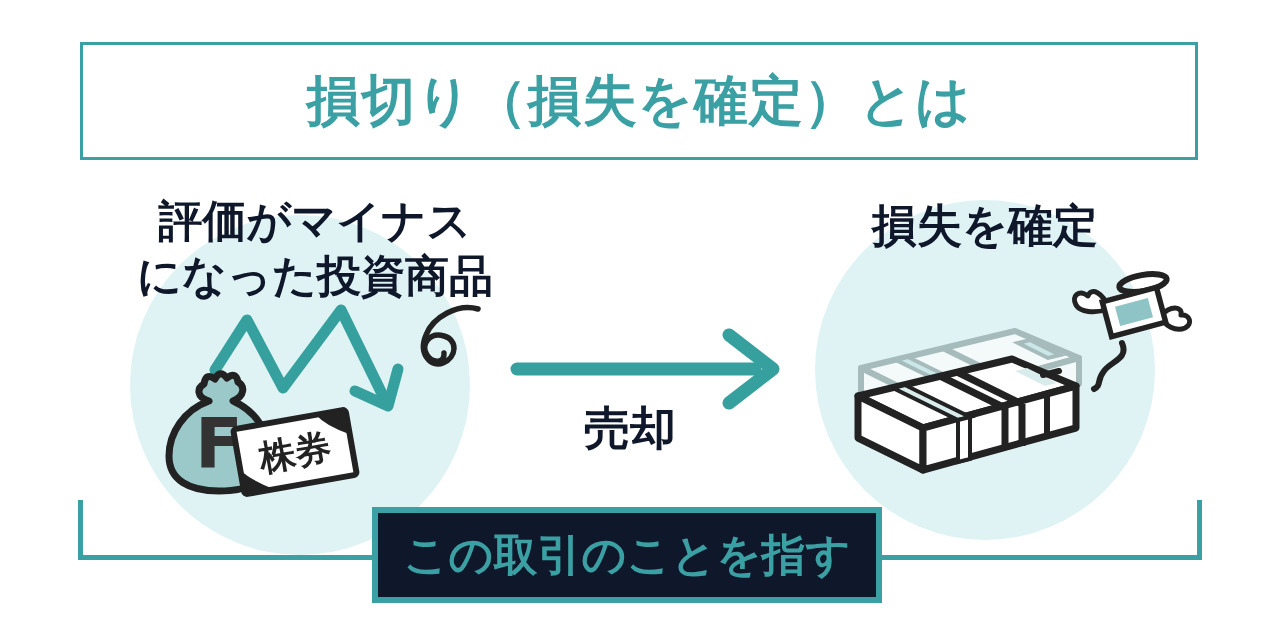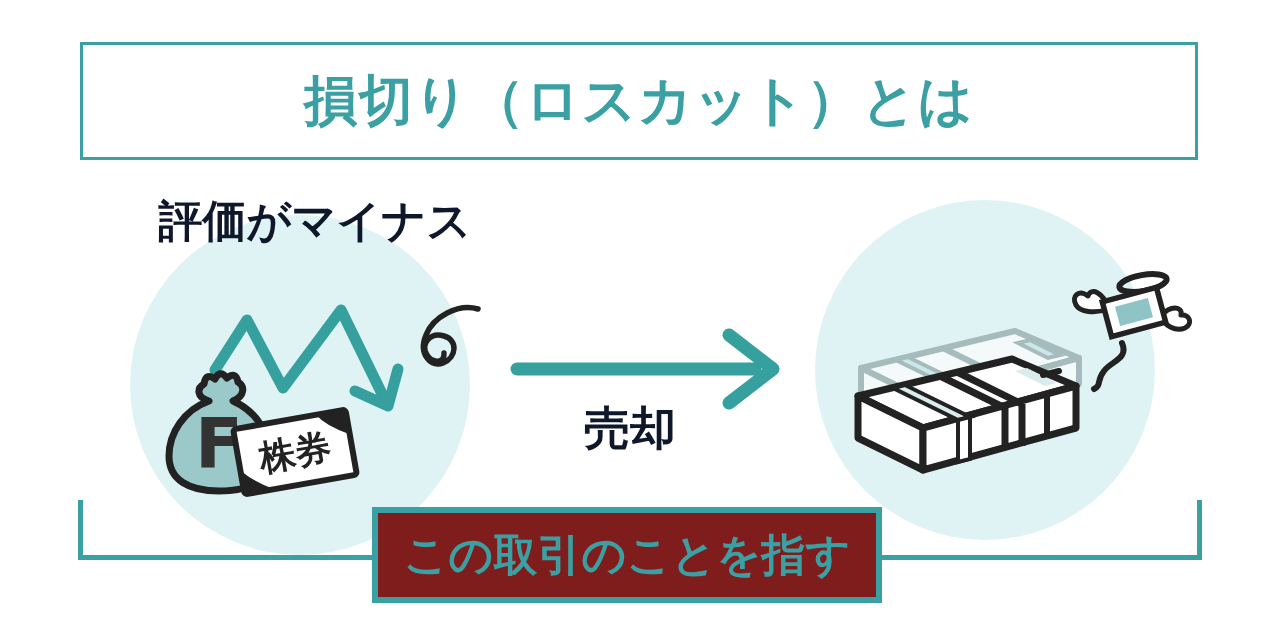--- a/index.html
+++ b/index.html
@@ -28,42 +28,44 @@
   .svg-left{left:130px;top:275px;}
   .svg-arrow{left:505px;top:325px;}
   .svg-right{left:845px;top:268px;}
   .bracket{position:absolute;background:#3BA0A3;z-index:1;}
   .bk-v-left{left:78px;top:500px;width:5px;height:60px;}
   .bk-h-left{left:78px;top:555px;width:296px;height:5px;}
   .bk-h-right{left:880px;top:555px;width:322px;height:5px;}
   .bk-v-right{left:1197px;top:500px;width:5px;height:60px;}
   .bottom-box{
     position:absolute;left:372px;top:507px;width:510px;height:96px;
-    background:#7f1d1d;border:6px solid #3BA0A3;box-sizing:border-box;
+    background:#0f172a;border:6px solid #3BA0A3;box-sizing:border-box;
     display:flex;align-items:center;justify-content:center;z-index:3;
   }
   .bottom-caption{color:#3BA0A3;font-size:44px;font-weight:bold;white-space:nowrap;}
   svg text{font-family:"DejaVu Sans","Liberation Sans",sans-serif;}
 </style>
 </head>
 <body>
 
 <div class="canvas">
 
   <div class="title-box">
-    <div class="title-text">損切り（ロスカット）とは</div>
+    <div class="title-text">損切り（損失を確定）とは</div>
   </div>
 
   <div class="circle left"></div>
   <div class="circle right"></div>
 
   <div class="big-label label-left">
     <div>評価がマイナス</div>
+    <div>になった投資商品</div>
   </div>
 
+  <div class="big-label label-right">損失を確定</div>
 
   <svg class="art svg-left" width="370" height="235" viewBox="0 0 370 235">
     <g>
       <polyline points="85,95 117,45 153,113 211,35 256,127" fill="none" stroke="#35A09D" stroke-width="11" stroke-linecap="round" stroke-linejoin="round"></polyline>
       <path d="M225,116 L258,131 L268,94" fill="none" stroke="#35A09D" stroke-width="11" stroke-linecap="round" stroke-linejoin="round"></path>
     </g>
     <path d="M348,34 C328,28 303,42 296,60 C288,79 301,93 313,88 C327,82 328,65 314,61 C300,57 290,69 297,80 C303,89 315,88 314,78" fill="none" stroke="#222222" stroke-width="5.5" stroke-linecap="round"></path>
     <g>
       <path d="M79,126 C66,122 67,113 74,109 Q76,97 85,104 Q90,94 97,103 Q106,96 108,107 C115,111 115,121 103,126 C128,137 140,160 140,181 C140,206 119,216 89,216 C59,216 39,205 39,181 C39,158 54,135 79,126 Z" fill="#9BC8C9" stroke="#222222" stroke-width="7" stroke-linejoin="round"></path>
       <text x="89" y="193" font-size="70" font-weight="bold" fill="#333333" text-anchor="middle">F</text>

